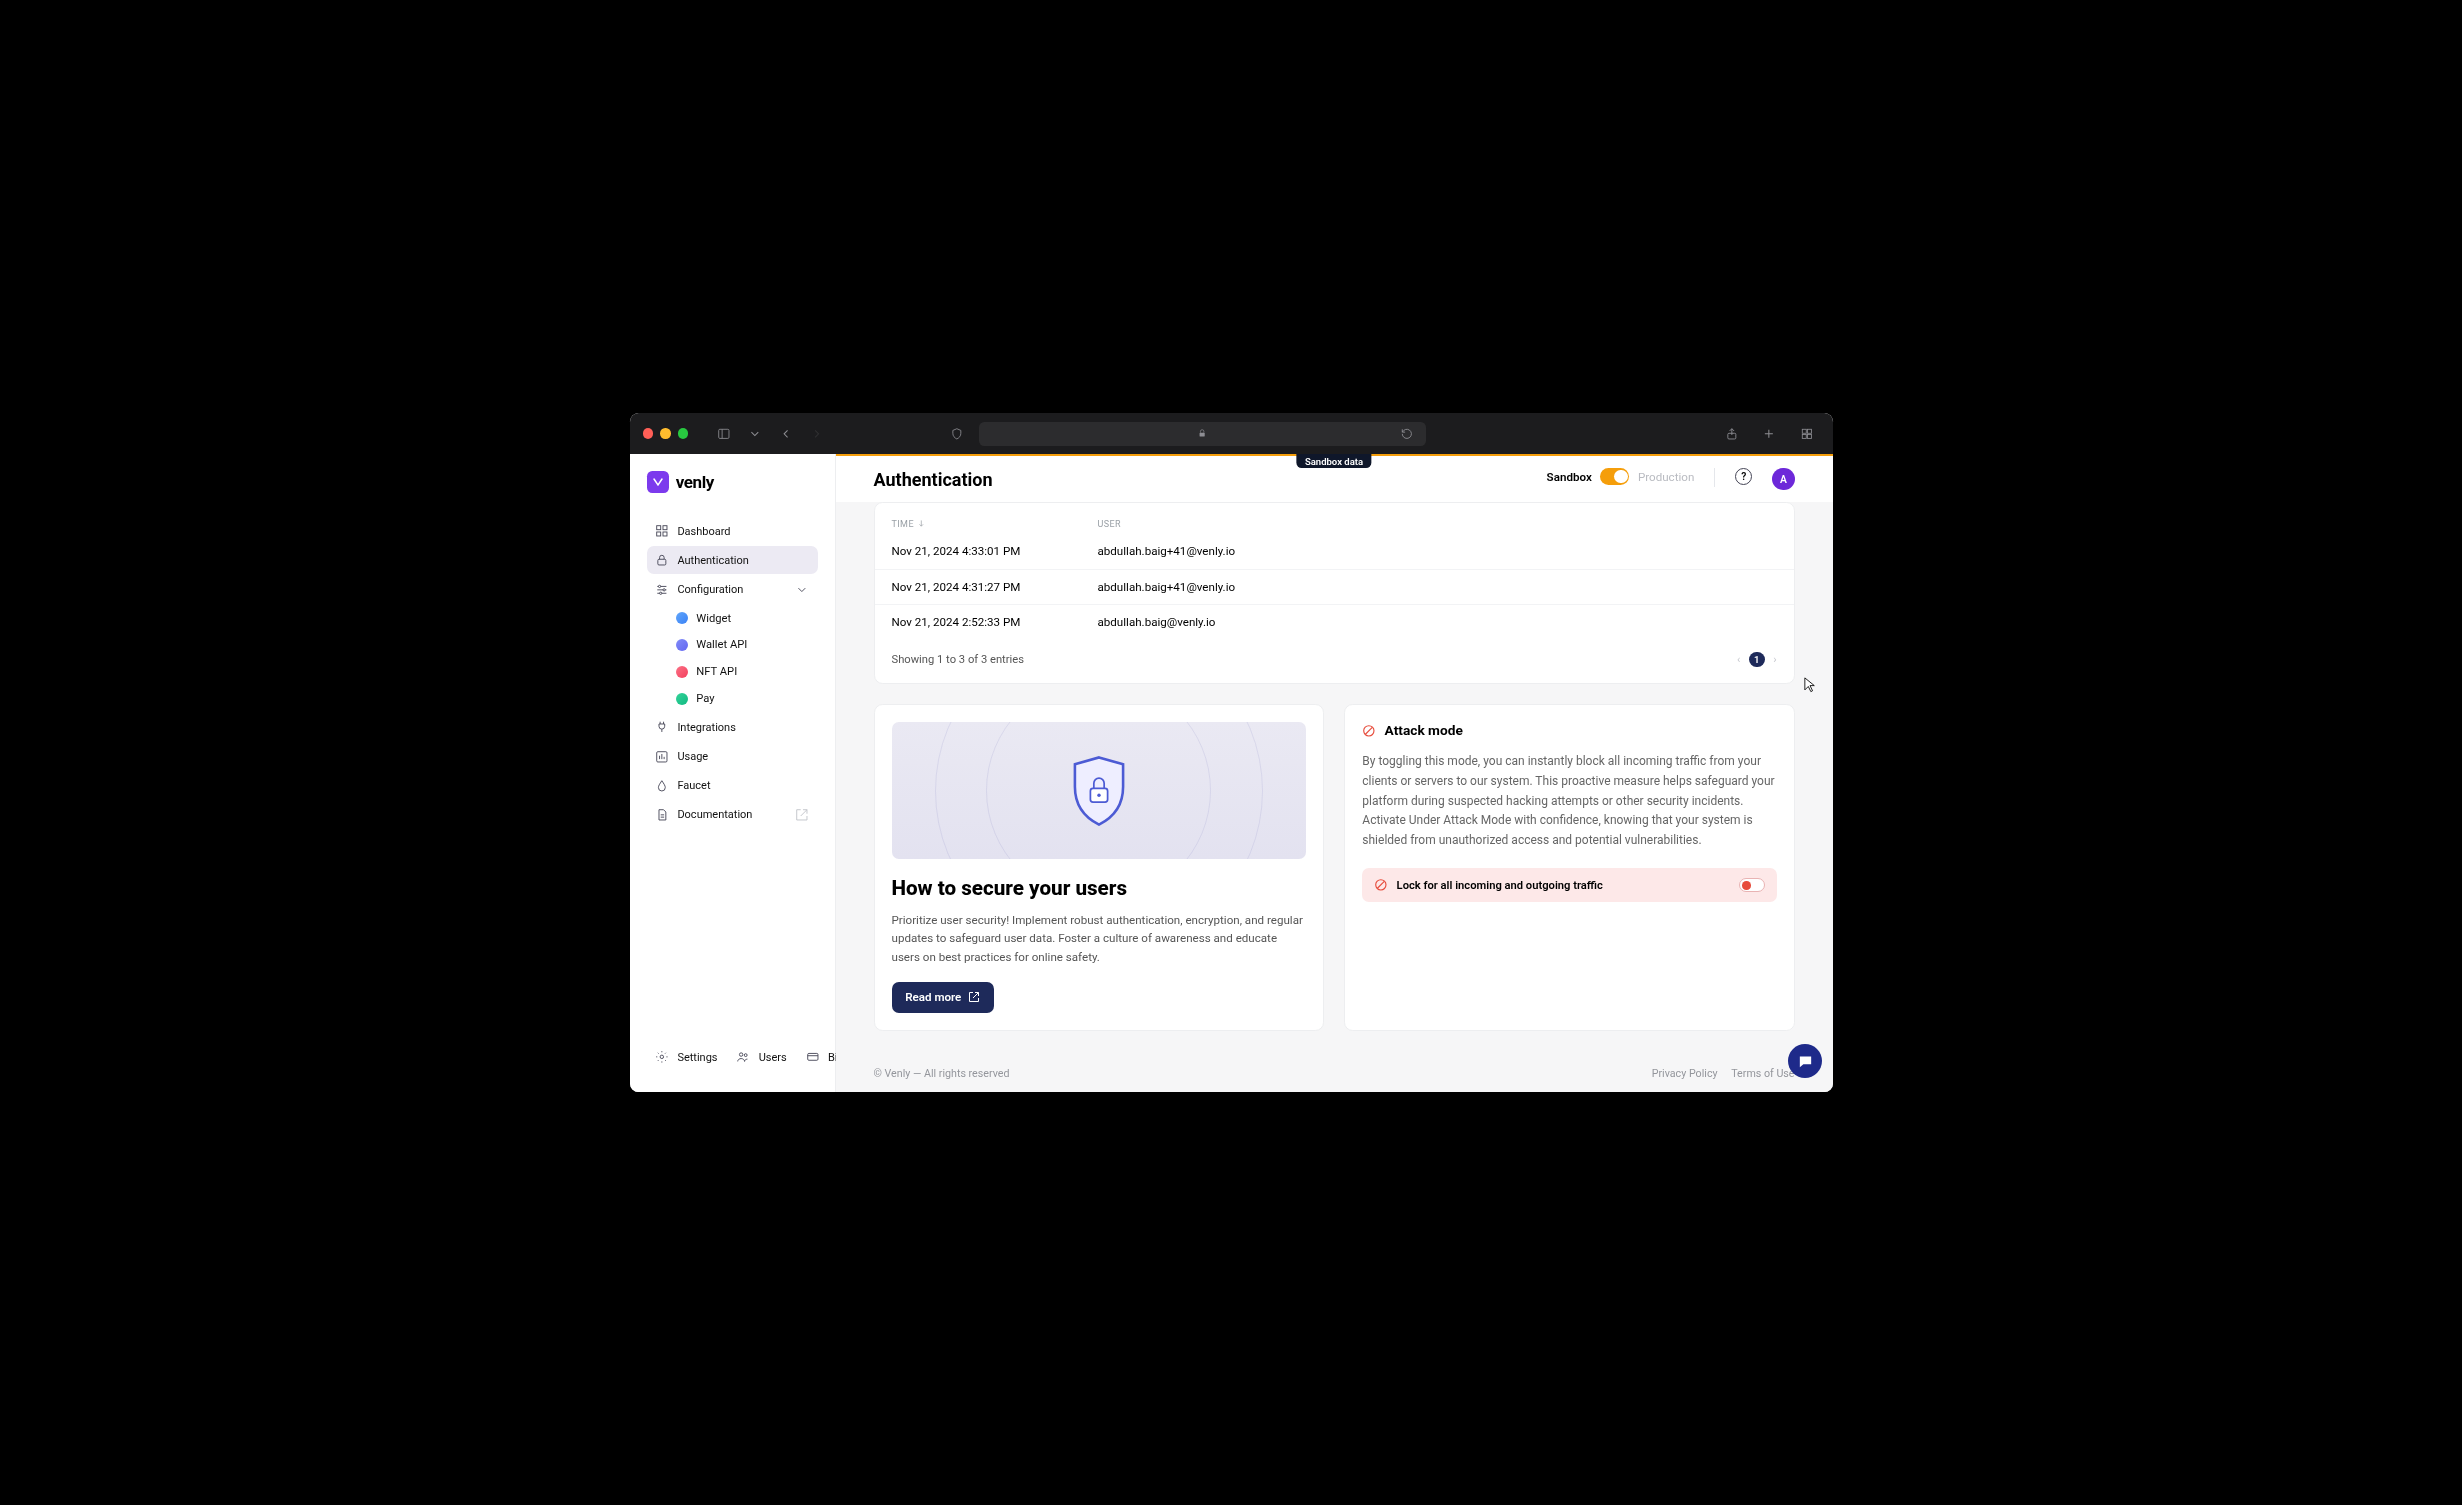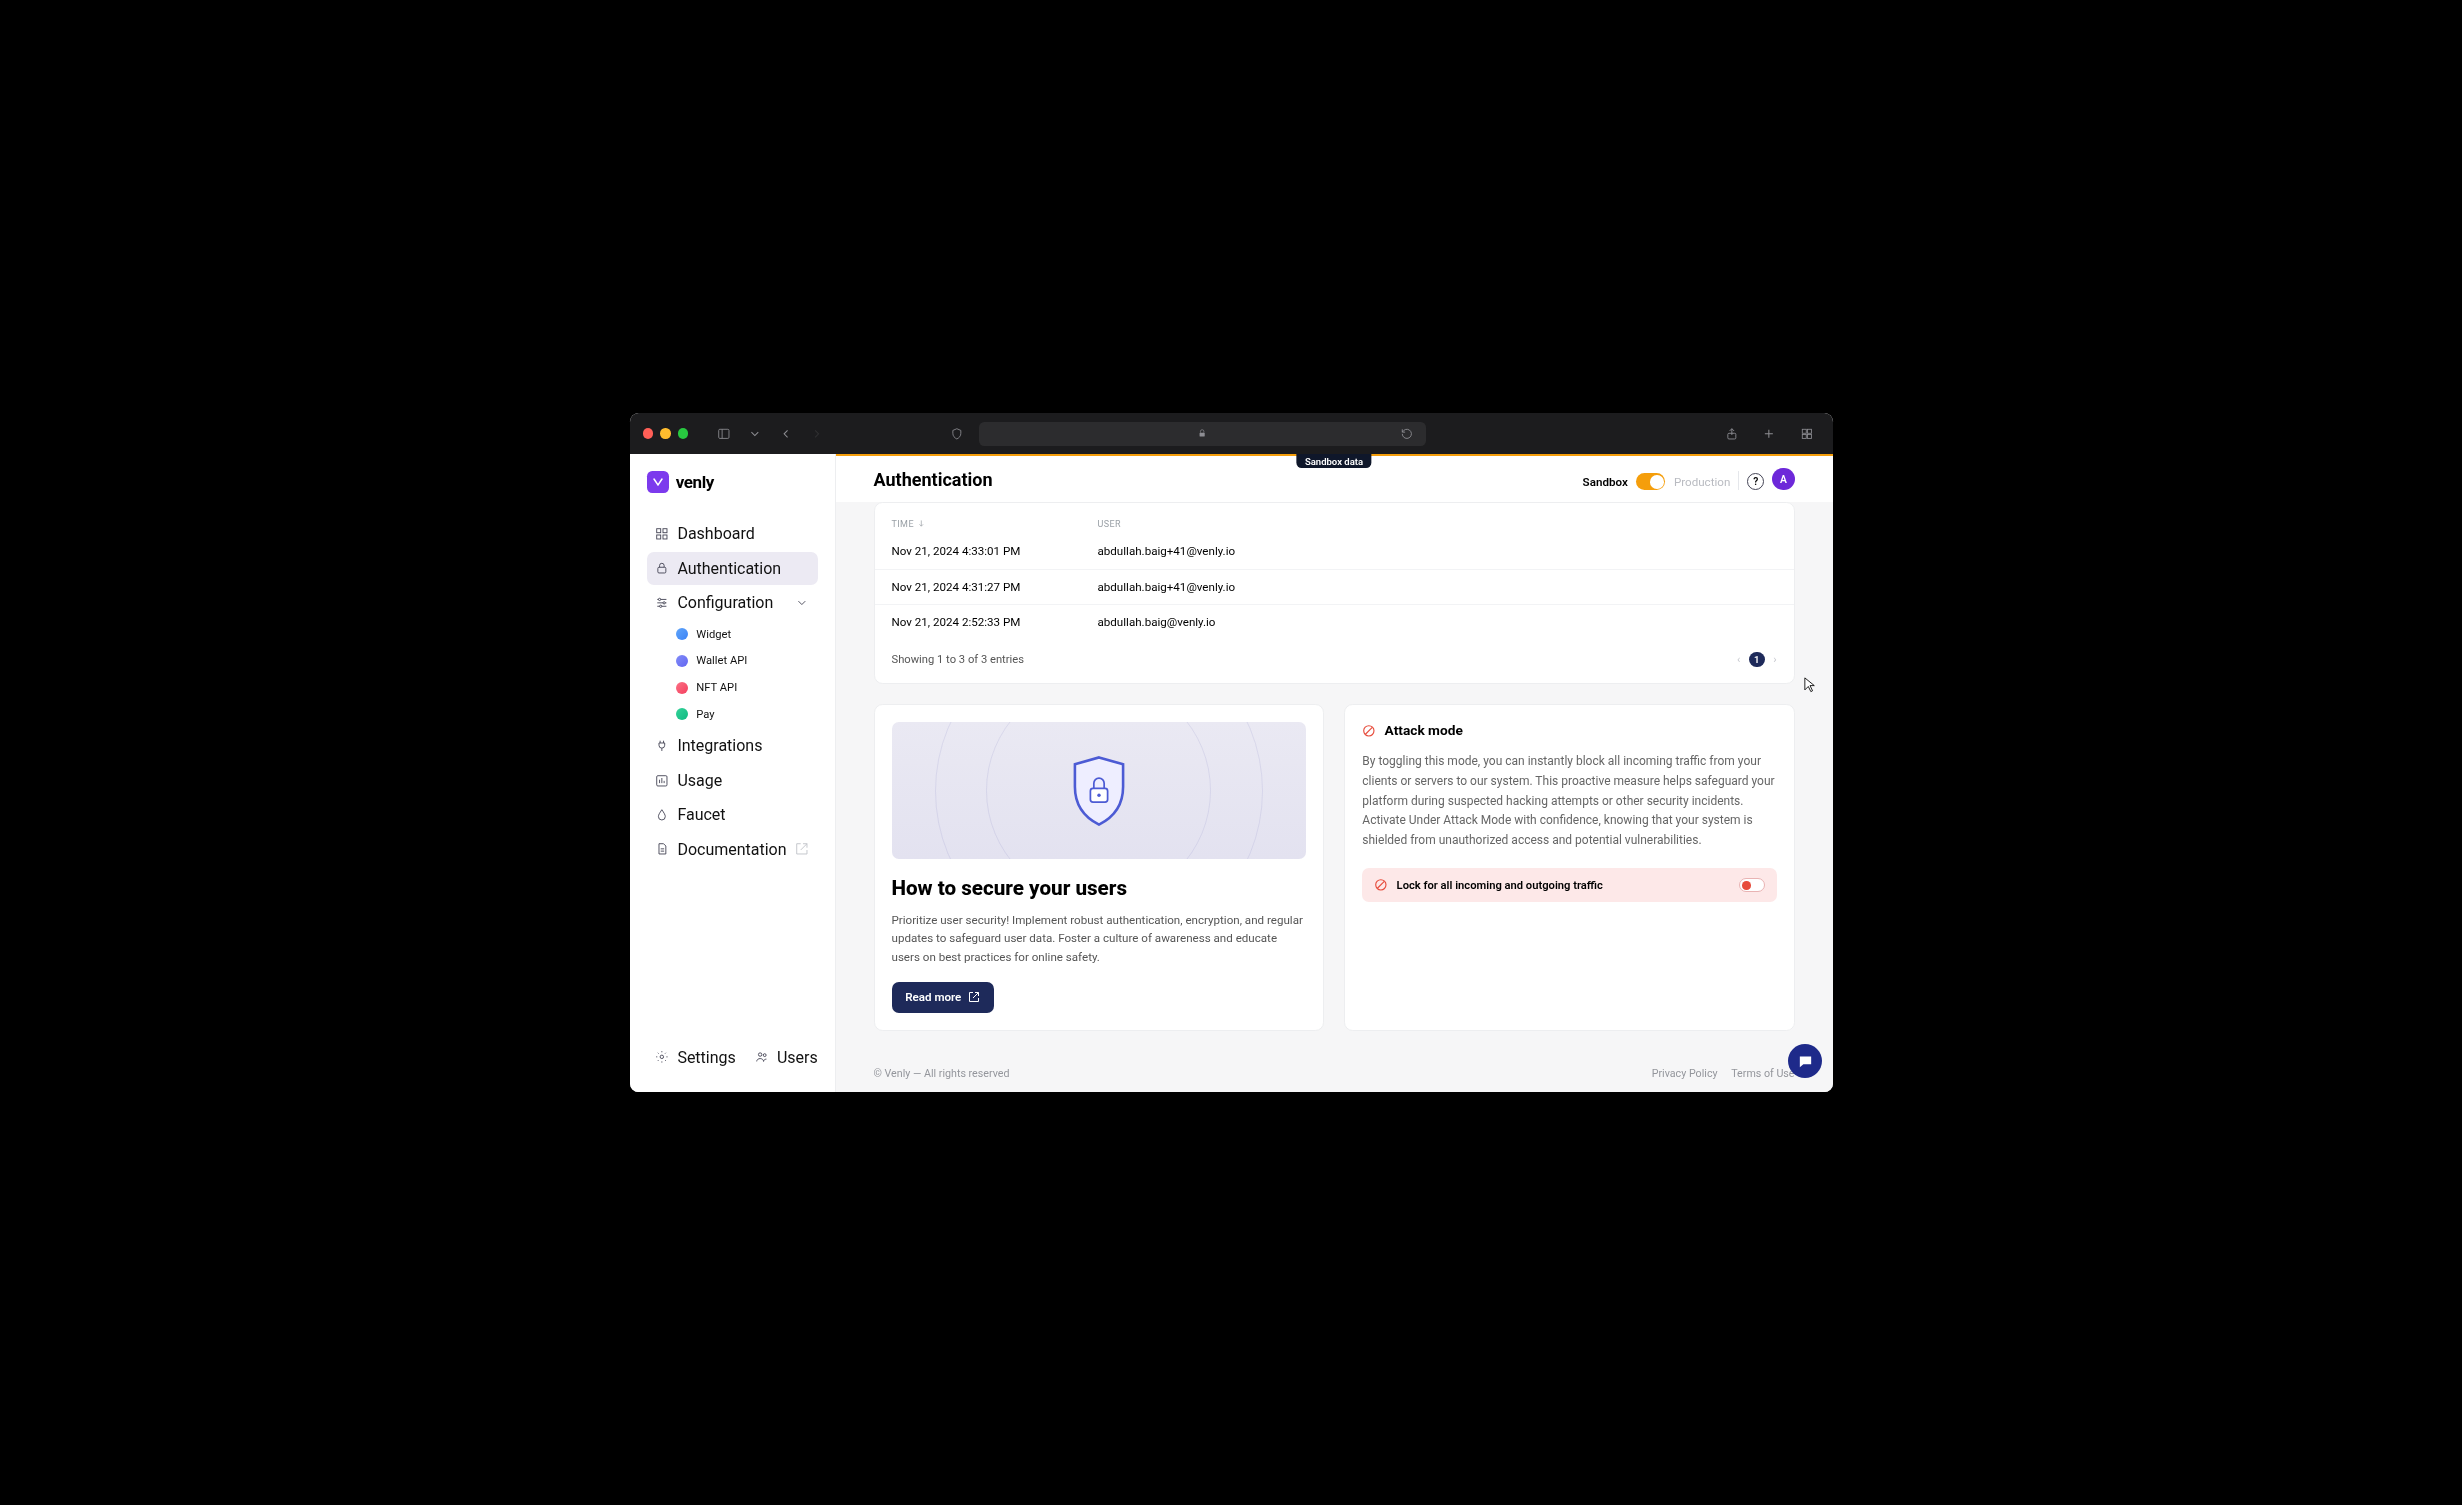--- a/index.html
+++ b/index.html
@@ -17,34 +17,34 @@
 .urlbar { flex: 1; max-width: 447px; height: 24px; background: #2c2c2e; border-radius: 5.2px; margin: 0 auto; display: flex; align-items: center; justify-content: center; position: relative; color: #8e8e93; }
 .urlbar-left { position: absolute; left: -34px; }
 .urlbar-right { position: absolute; right: 6.9px; }
 .tb-right { display: flex; gap: 13.7px; margin-left: auto; }
 .main { flex: 1; display: flex; overflow: hidden; }
 .sidebar { width: 206px; background: #fff; border-right: 0.9px solid #edeef0; display: flex; flex-direction: column; padding: 17px 17px 13.7px 17px; }
 .logo { display: flex; align-items: center; gap: 6.9px; margin-bottom: 24px; }
 .logo-mark { width: 22.3px; height: 22.3px; background: #7c3aed; border-radius: 5.2px; display: flex; align-items: center; justify-content: center; color: #fff; font-weight: 700; font-size: 12px; }
 .logo-text { font-weight: 700; font-size: 17px; letter-spacing: -0.4px; }
 .nav { display: flex; flex-direction: column; gap: 1.7px; flex: 1; }
-.nav-item { display: flex; align-items: center; gap: 8.6px; padding: 6.9px 8.6px; border-radius: 6.9px; font-size: 16px; color: #111; cursor: pointer; }
+.nav-item { display: flex; align-items: center; gap: 8.6px; padding: 6.9px 8.6px; border-radius: 6.9px; font-size: 11px; color: #111; cursor: pointer; }
 .nav-item.active { background: #eceaf3; }
 .nav-item .chevron { margin-left: auto; }
 .nav-sub { padding-left: 20.6px; }
 .nav-sub .nav-item { font-size: 11.2px; }
 .sub-dot { width: 12px; height: 12px; border-radius: 50%; display: inline-block; }
 .nav-icon { width: 13.7px; height: 13.7px; flex-shrink: 0; fill: none; stroke: #445; stroke-width: 1.6; }
 .nav-bottom { margin-top: auto; display: flex; flex-direction: row; gap: 1.7px; }
 .org-switch { margin-top: 10.3px; border: 0.9px solid #e5e7eb; border-radius: 6.9px; padding: 8.6px 10.3px; display: flex; align-items: center; justify-content: space-between; font-size: 11.2px; font-weight: 600; }
 .content { flex: 1; background: #f6f6f7; overflow-y: auto; display: flex; flex-direction: column; position: relative; }
 .sandbox-banner { position: absolute; top: 0; left: 50%; transform: translateX(-50%); background: #0f172a; color: #fff; font-size: 9.5px; font-weight: 600; padding: 1.7px 8.6px; border-radius: 0 0 5.2px 5.2px; z-index: 5; }
 .header { background: #fff; border-top: 2.6px solid #f59e0b; padding: 12px 38px 12px 38px; display: flex; align-items: center; }
 .header h1 { font-size: 18px; font-weight: 700; }
-.header-right { margin-left: auto; display: flex; align-items: flex-end; gap: 8px; }
+.header-right { margin-left: auto; display: flex; align-items: flex-start; gap: 20px; }
 .env-toggle { display: flex; align-items: center; gap: 8.6px; font-size: 11.6px; }
 .env-sandbox { font-weight: 600; }
 .env-prod { color: #b9bbc1; }
 .toggle { width: 29px; height: 17px; background: #f59e0b; border-radius: 8.6px; position: relative; }
 .toggle::after { content: ""; position: absolute; width: 13.7px; height: 13.7px; background: #fff; border-radius: 50%; top: 1.7px; right: 1.7px; }
 .hdr-divider { width: 0.9px; height: 19px; background: #e5e7eb; }
 .help-icon { width: 17px; height: 17px; border: 1.4px solid #445; border-radius: 50%; display: flex; align-items: center; justify-content: center; font-size: 10.3px; font-weight: 600; }
 .avatar { width: 22.3px; height: 22.3px; background: #6d28d9; color: #fff; border-radius: 50%; display: flex; align-items: center; justify-content: center; font-size: 10.3px; font-weight: 600; }
 .body { padding: 0 38px 20.6px 38px; flex: 1; }
 .card { background: #fff; border-radius: 8.6px; border: 0.9px solid #edeef0; }

